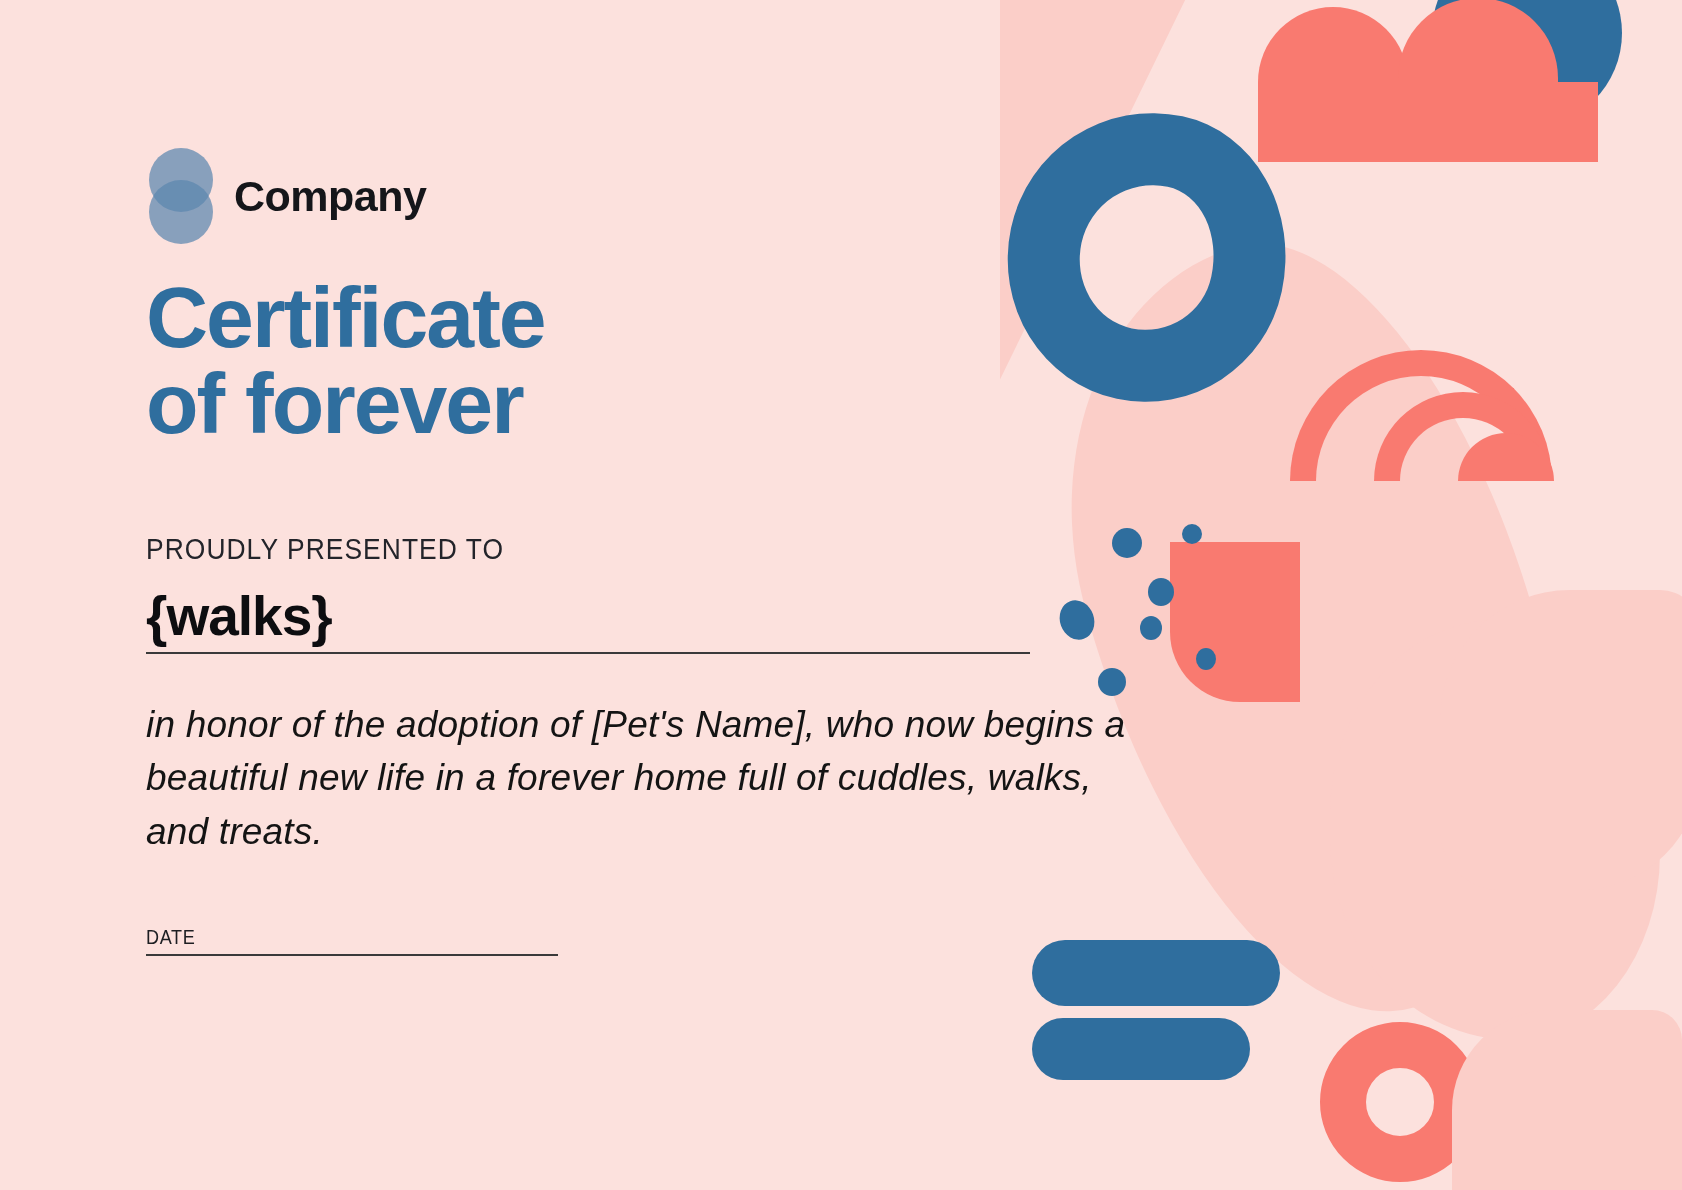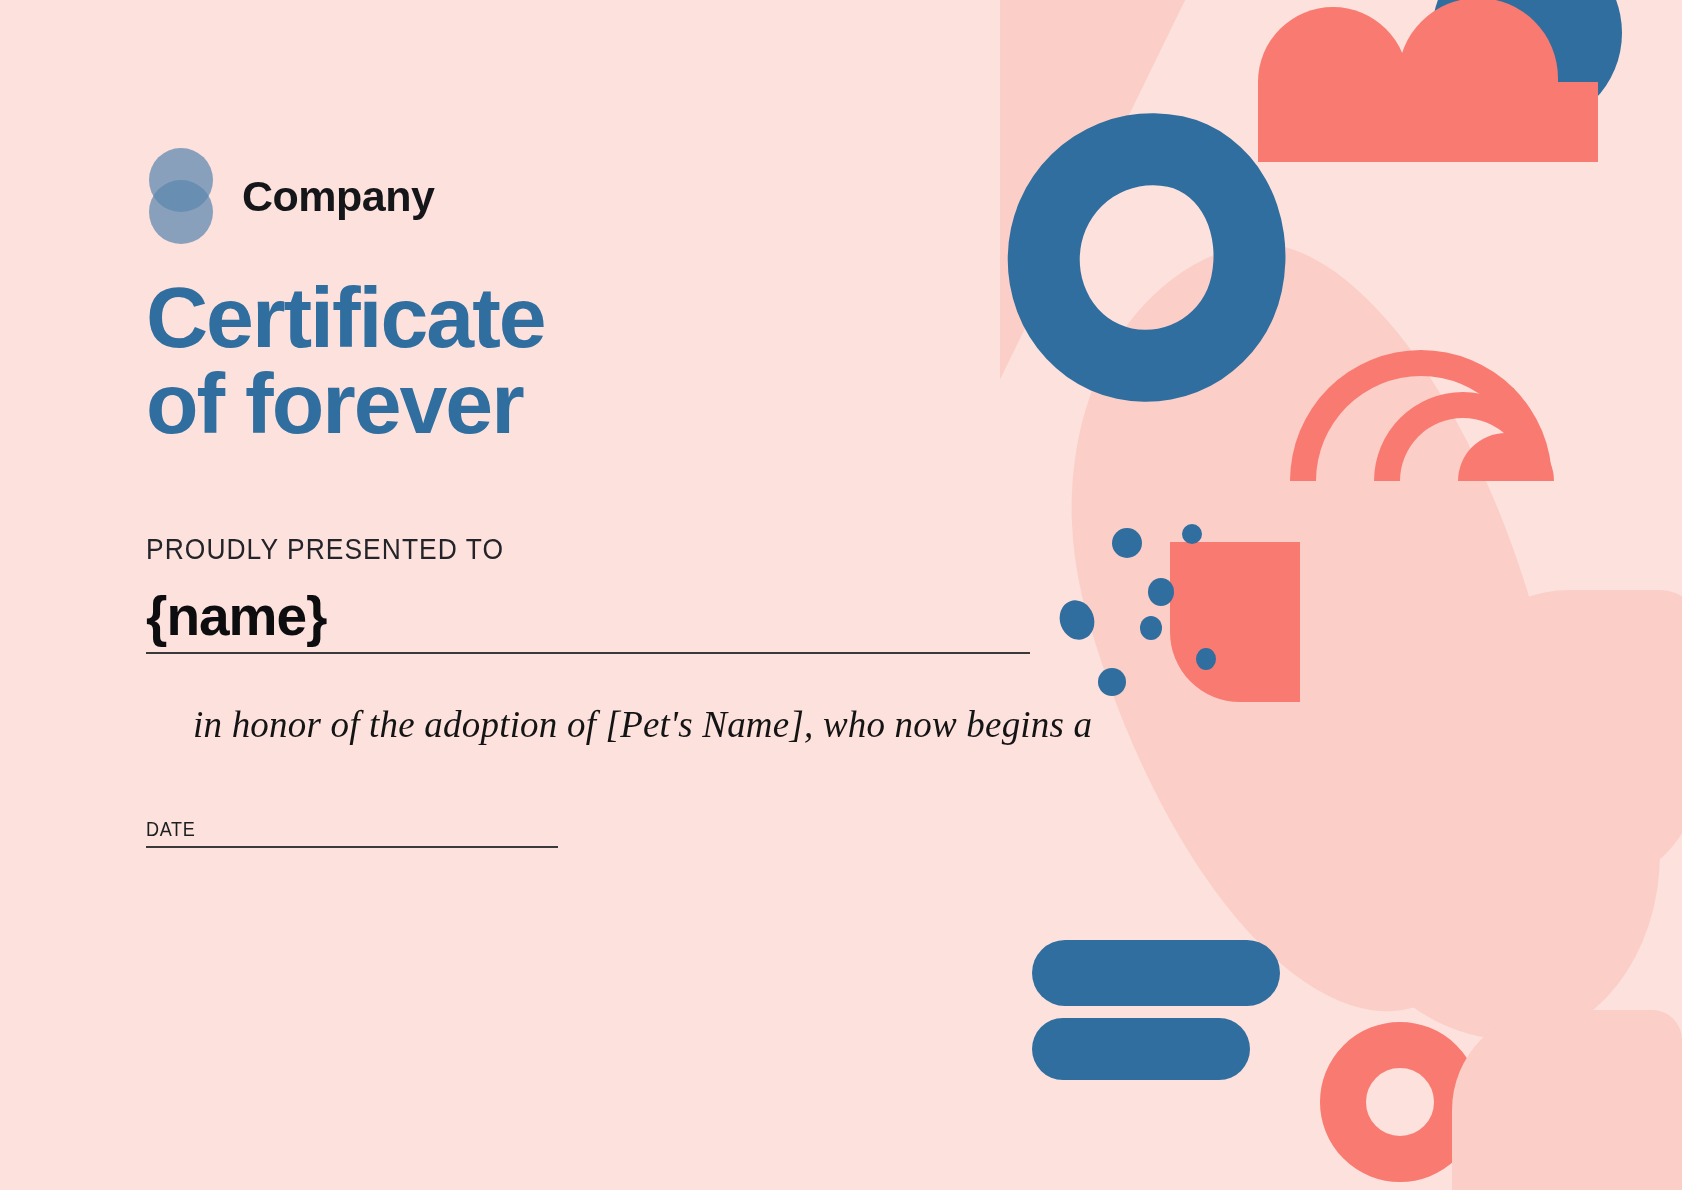--- a/index.html
+++ b/index.html
@@ -166,21 +166,21 @@
     position: relative;
     z-index: 5;
     padding: 148px 0 0 146px;
     width: 960px;
   }
 
   
   .logo-row {
     display: flex;
     align-items: center;
-    gap: 26px;
+    gap: 18px;
   }
   .logo-mark {
     position: relative;
     width: 70px;
     height: 96px;
     flex: 0 0 auto;
   }
   .logo-mark .lc {
     position: absolute;
     width: 64px; height: 64px;
@@ -236,28 +236,27 @@
     font-weight: bold;
     font-size: 55px;
     letter-spacing: -1px;
     color: #0D0D10;
     line-height: 1.05;
   }
 
   
   .script {
     margin-top: 44px;
-    font-family: Liberation Serif, serif;
+    font-family: Liberation Sans, sans-serif;
     font-style: italic;
     font-size: 37px;
     line-height: 1.45;
     color: #141414;
     width: 980px;
     letter-spacing: 0.2px;
-    margin-left: 47px;
   }
   .script .sl { display: block; }
 
   
   .sig-row {
     margin-top: 66px;
     display: flex;
     gap: 64px;
   }
   .sig-block { width: 412px; }
@@ -327,25 +326,26 @@
     </div>
 
     <h1 class="title">
       <span class="l1">Certificate</span>
       <span class="l2">of forever</span>
     </h1>
 
     <div class="presented">PROUDLY PRESENTED TO</div>
 
     <div class="name-field">
-      <div class="name-value">{name}</div>
+      <div class="name-value">{walks}</div>
     </div>
 
     <div class="script">
       <span class="sl">in honor of the adoption of [Pet's Name], who now begins a</span>
+      <span class="sl">beautiful new life in a forever home full of cuddles, walks, and treats.</span>
     </div>
 
     <div class="sig-row">
       <div class="sig-block">
         <div class="sig-label">DATE</div>
         <div class="sig-line"></div>
       </div>
     </div>
 
   </div>

